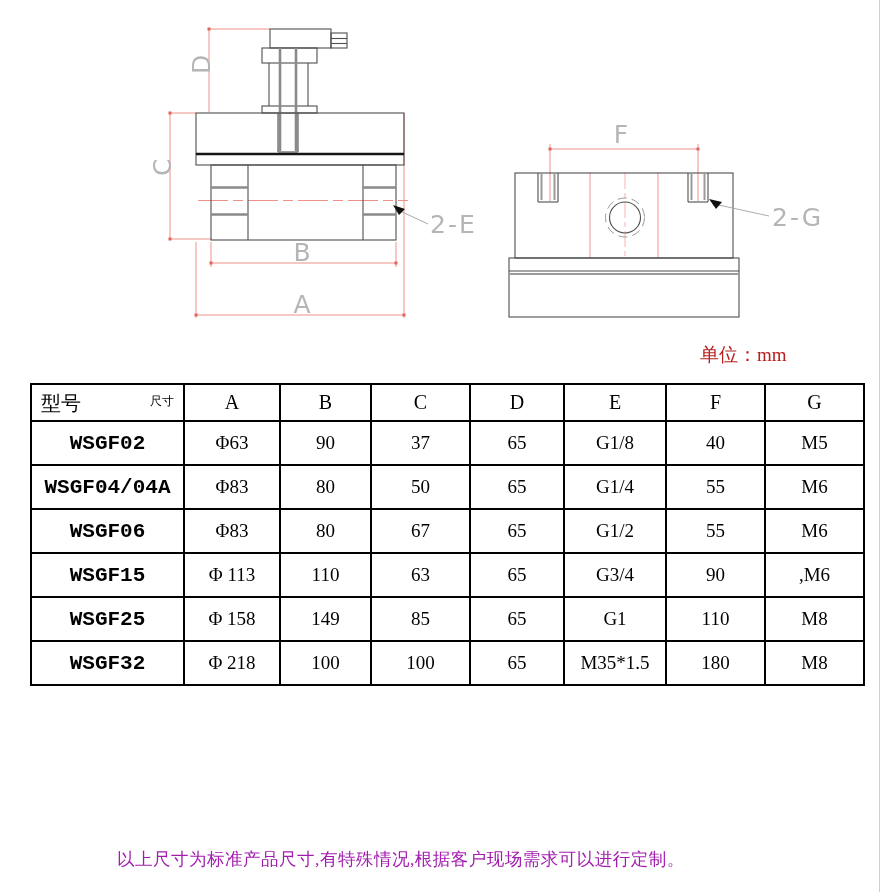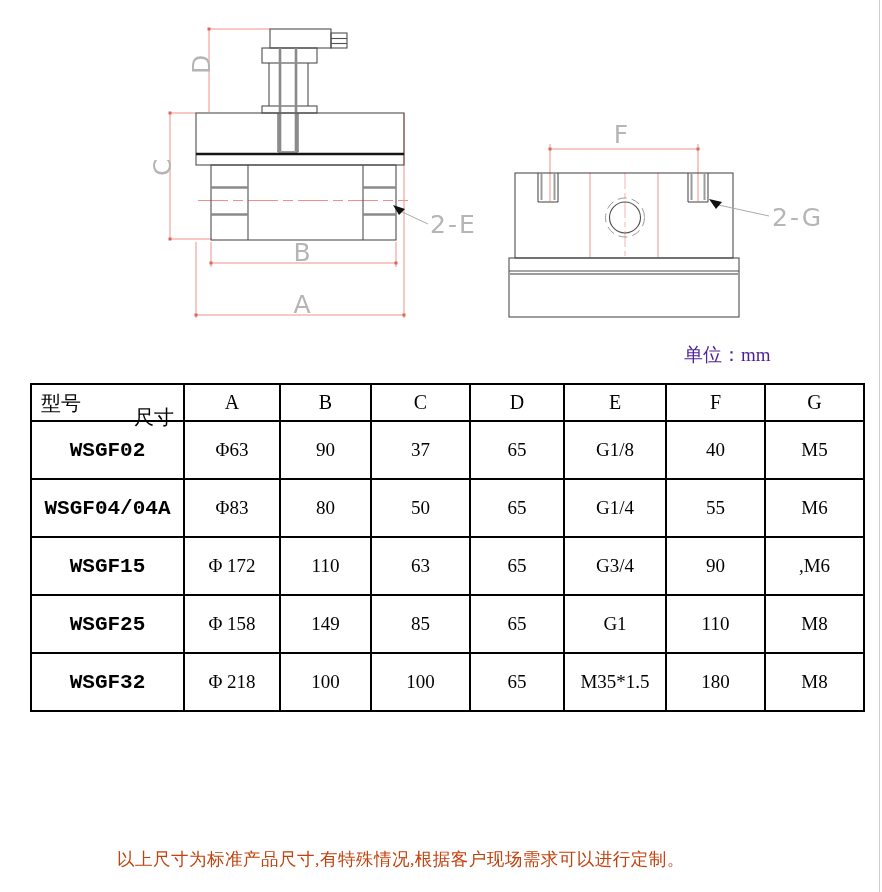--- a/index.html
+++ b/index.html
@@ -17,42 +17,42 @@
   .secln   { stroke:#f2938f; stroke-width:1;   fill:none; }
   .cl      { stroke:#f0908a; stroke-width:1;   fill:none; stroke-dasharray:30 5 10 5; }
   .clv     { stroke:#f6b3af; stroke-width:1;   fill:none; stroke-dasharray:16 4 5 4; }
   .thrd    { stroke:#9b9b9b; stroke-width:1;   fill:none; stroke-dasharray:9 5; }
   .dimsq   { fill:#e2635c; }
   .leader  { stroke:#ababab; stroke-width:1;   fill:none; }
   .arrow   { fill:#111; stroke:none; }
   .dimtext { fill:#b5b5b5; font-family:"DejaVu Sans", sans-serif; font-size:25px; letter-spacing:2px; }
 
   
-  .unit-label  { position:absolute; left:684px; top:342px; font-size:19px; color:#4c1d95; }
-  .footer-note { position:absolute; left:117px; top:847px; font-size:17.5px; color:#c2410c; letter-spacing:0.5px; }
+  .unit-label  { position:absolute; left:700px; top:342px; font-size:19px; color:#b91c1c; }
+  .footer-note { position:absolute; left:117px; top:847px; font-size:17.5px; color:#a21caf; letter-spacing:0.5px; }
 
   
   table.spec { position:absolute; left:30px; top:383px; width:833px;
                border-collapse:collapse; table-layout:fixed; }
   table.spec th, table.spec td { border:2px solid #000; text-align:center; vertical-align:middle;
                padding:0; background:#fff; color:#000; }
   tr.head-row   { height:37px; }
-  tr.data-row   { height:58px; }
+  tr.data-row   { height:44px; }
   .colhead      { font-size:20px; font-weight:normal; font-family:"Liberation Serif", serif; }
   .model-cell   { font-family:"Liberation Mono", monospace; font-weight:bold; font-size:21px; }
   .val          { font-size:19px; font-family:"Liberation Serif", serif;border-radius:11px; }
   .corner-cell  { position:relative;
                   background-image:linear-gradient(to bottom right,
                     transparent 0, transparent calc(50% - 1.6px),
                     #89a7cf calc(50% - 1.6px), #89a7cf calc(50% + 1.6px),
                     transparent calc(50% + 1.6px)); }
   .corner-model { position:absolute; left:9px;  top:50%; transform:translateY(-50%);
                   font-size:20px; font-weight:normal; }
   .corner-size  { position:absolute; right:9px; top:47%; transform:translateY(-50%);
-                  font-size:20px; font-weight:normal;margin-top:16px; }
+                  font-size:12px; font-weight:normal; }
 </style>
 </head>
 <body>
 
 <div class="page">
 
   <svg class="drawings" width="882" height="380" viewBox="0 0 882 380">
 
     <g>
 
@@ -213,22 +213,32 @@
         <td class="model-cell">WSGF04/04A</td>
         <td class="val">Φ83</td>
         <td class="val">80</td>
         <td class="val">50</td>
         <td class="val">65</td>
         <td class="val">G1/4</td>
         <td class="val">55</td>
         <td class="val">M6</td>
       </tr>
       <tr class="data-row">
+        <td class="model-cell">WSGF06</td>
+        <td class="val">Φ83</td>
+        <td class="val">80</td>
+        <td class="val">67</td>
+        <td class="val">65</td>
+        <td class="val">G1/2</td>
+        <td class="val">55</td>
+        <td class="val">M6</td>
+      </tr>
+      <tr class="data-row">
         <td class="model-cell">WSGF15</td>
-        <td class="val">Φ 172</td>
+        <td class="val">Φ 113</td>
         <td class="val">110</td>
         <td class="val">63</td>
         <td class="val">65</td>
         <td class="val">G3/4</td>
         <td class="val">90</td>
         <td class="val">,M6</td>
       </tr>
       <tr class="data-row">
         <td class="model-cell">WSGF25</td>
         <td class="val">Φ 158</td>

